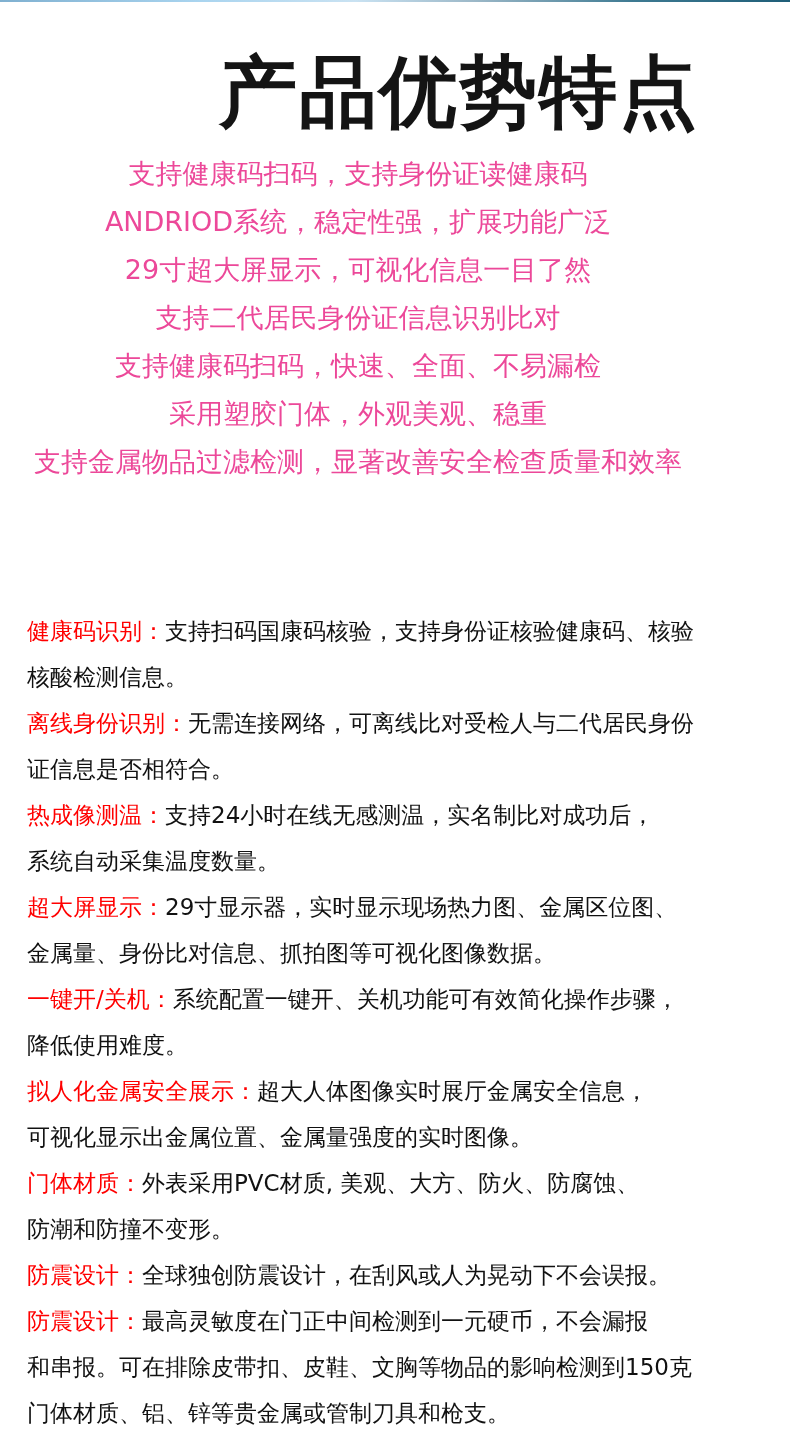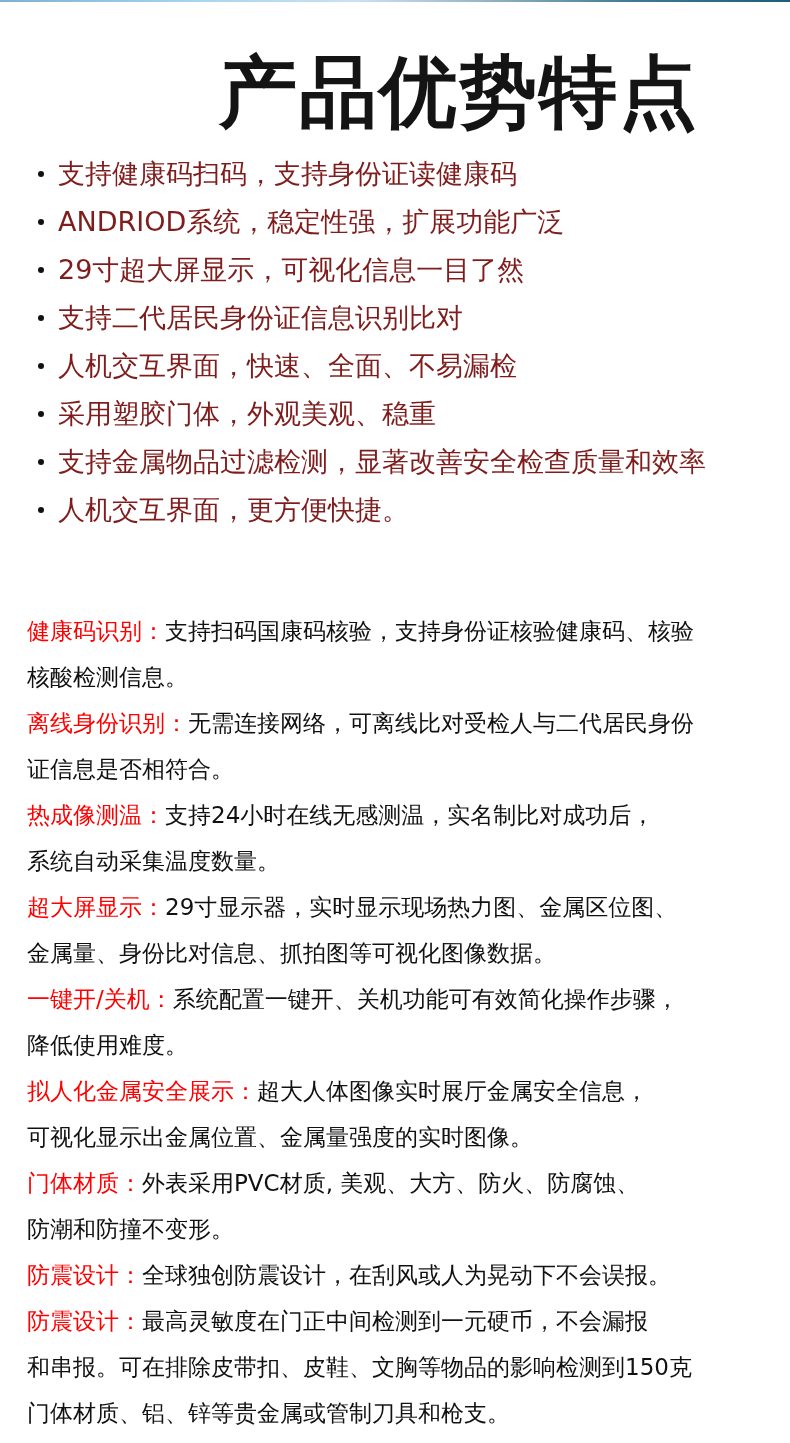--- a/index.html
+++ b/index.html
@@ -37,22 +37,23 @@
       left: 34px; top: 150px;
       margin: 0; padding: 0;
       list-style: none;
     }
     .bullet {
       display: flex;
       align-items: center;
       height: 48px;
       font-size: 27px;
       line-height: 48px;
-      color: #7f1d1d;
+      color: #ec4899;
       white-space: nowrap;
+      flex-direction: column;
     }
     .bullet-dot {
       display: inline-block;
       width: 6px; height: 6px;
       border-radius: 50%;
       background: #111;
       margin-right: 14px;
       margin-left: 4px;
     }
     .details {
@@ -93,33 +94,29 @@
   <li class="bullet">
       <span class="bullet-dot"></span>
       <span>29寸超大屏显示，可视化信息一目了然</span>
     </li>
   <li class="bullet">
       <span class="bullet-dot"></span>
       <span>支持二代居民身份证信息识别比对</span>
     </li>
   <li class="bullet">
       <span class="bullet-dot"></span>
-      <span>人机交互界面，快速、全面、不易漏检</span>
+      <span>支持健康码扫码，快速、全面、不易漏检</span>
     </li>
   <li class="bullet">
       <span class="bullet-dot"></span>
       <span>采用塑胶门体，外观美观、稳重</span>
     </li>
   <li class="bullet">
       <span class="bullet-dot"></span>
       <span>支持金属物品过滤检测，显著改善安全检查质量和效率</span>
-    </li>
-  <li class="bullet">
-      <span class="bullet-dot"></span>
-      <span>人机交互界面，更方便快捷。</span>
     </li>
 </ul>
 
 <div class="details">
 
   <p class="detail">
     <span class="detail-line"><span class="detail-label">健康码识别：</span><span>支持扫码国康码核验，支持身份证核验健康码、核验</span></span>
     <span class="detail-line">核酸检测信息。</span>
   </p>
 

